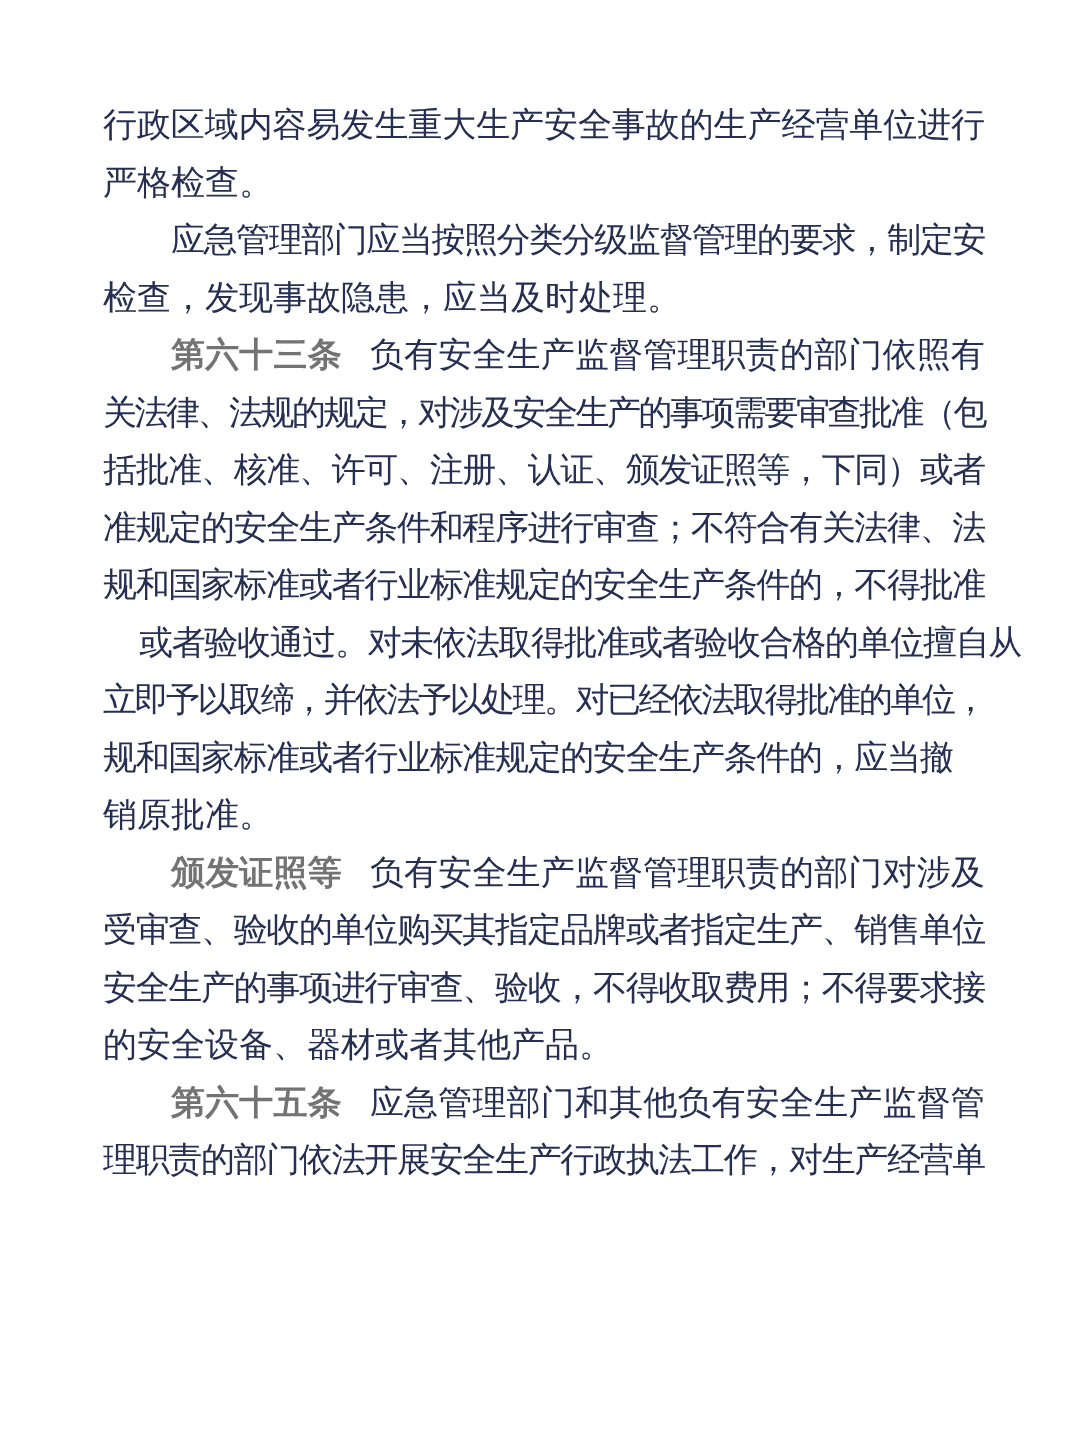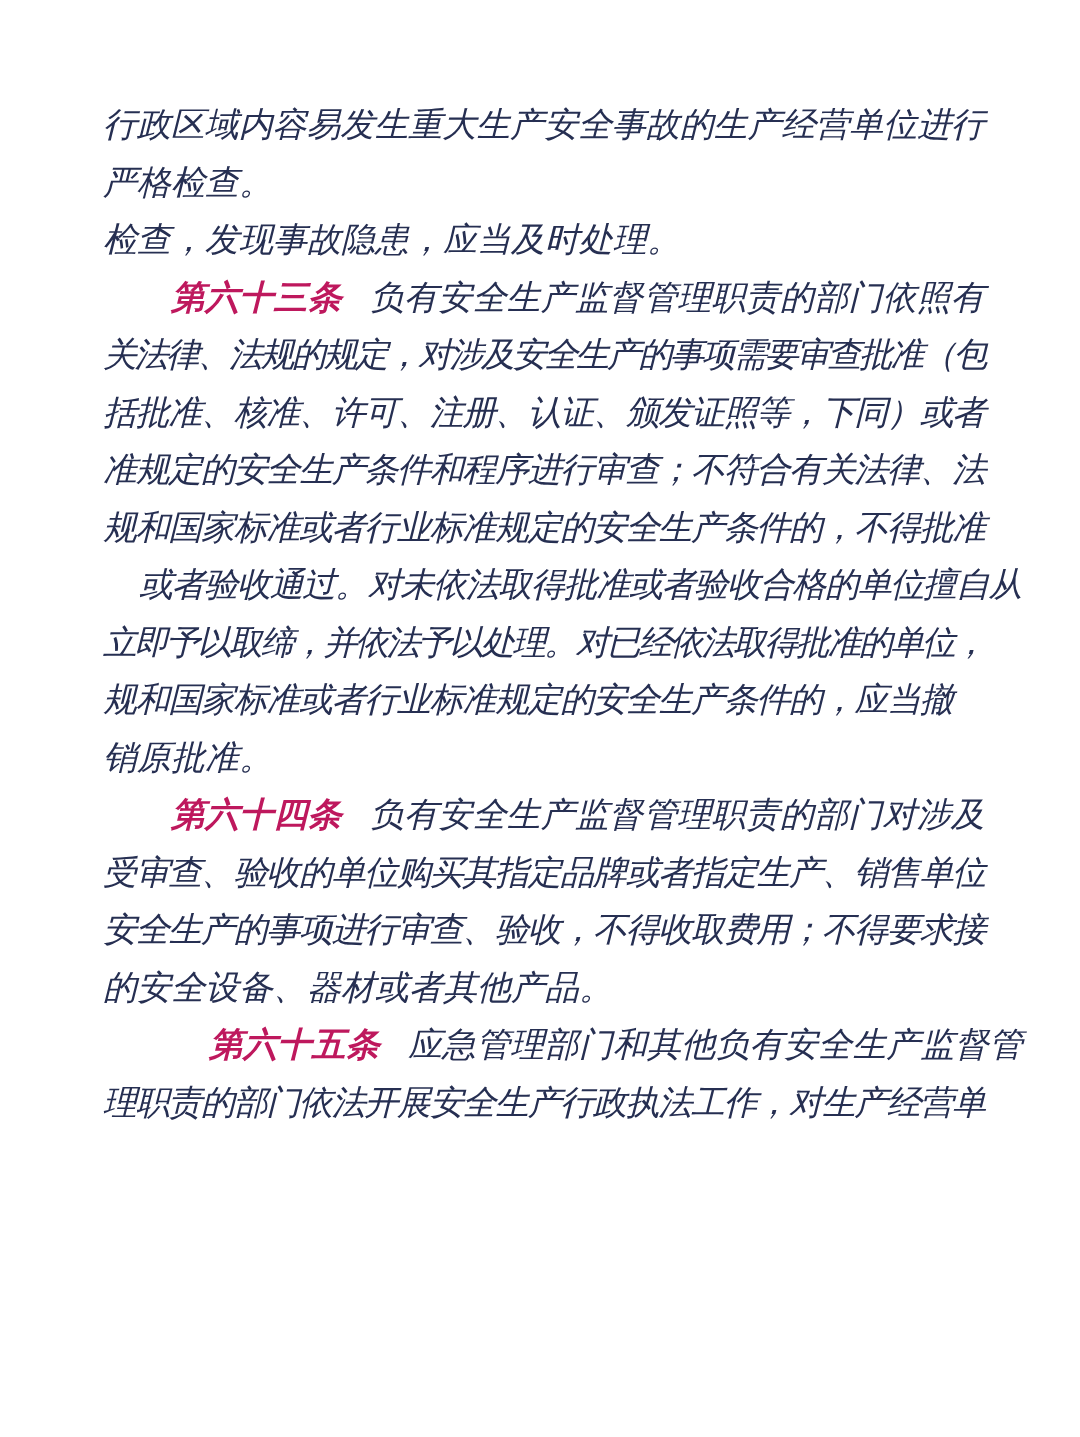--- a/index.html
+++ b/index.html
@@ -11,21 +11,20 @@
     width: 1080px;
     height: 1437px;
     overflow: hidden;
   }
   .page {
     box-sizing: border-box;
     width: 891px;
     height: 1437px;
     padding: 96px 95px 0 103px;
     background: #ffffff;
-    font-style: italic;
   }
   .text-block {
     width: 882px;
   }
   .textline {
     box-sizing: border-box;
     height: 57.5px;
     line-height: 57.5px;
     font-size: 34px;
     color: #262f52;
@@ -35,46 +34,47 @@
   }
   .textline.indent {
     padding-left: 68px;
   }
   .line-inner {
     display: inline-block;
     white-space: nowrap;
   }
   .art-num {
     font-weight: bold;
-    color: #be185d;
+    color: #737373;
     font-family: "Liberation Sans", "DejaVu Sans", sans-serif;
     text-align: center;
   }
   .art-gap {
     display: inline-block;
     width: 28px;
   }
 </style>
 </head>
 <body>
 
 <div class="page">
   <div class="text-block" id="lines-container">
       <div class="textline"><span class="line-inner" style="letter-spacing: -0.0769231px;"><span>行政区域内容易发生重大生产安全事故的生产经营单位进行</span></span></div>
       <div class="textline"><span class="line-inner"><span>严格检查。</span></span></div>
+      <div class="textline indent"><span class="line-inner" style="letter-spacing: -1.44px;"><span>应急管理部门应当按照分类分级监督管理的要求，制定安</span></span></div>
       <div class="textline"><span class="line-inner"><span>检查，发现事故隐患，应当及时处理。</span></span></div>
       <div class="textline indent"><span class="line-inner" style="letter-spacing: 0.173913px;"><b class="art-num">第六十三条</b><span class="art-gap"></span><span>负有安全生产监督管理职责的部门依照有</span></span></div>
       <div class="textline"><span class="line-inner" style="letter-spacing: -2.5px;"><span>关法律、法规的规定，对涉及安全生产的事项需要审查批准（包</span></span></div>
       <div class="textline"><span class="line-inner" style="letter-spacing: -1.33333px;"><span>括批准、核准、许可、注册、认证、颁发证照等，下同）或者</span></span></div>
       <div class="textline"><span class="line-inner" style="letter-spacing: -1.33333px;"><span>准规定的安全生产条件和程序进行审查；不符合有关法律、法</span></span></div>
       <div class="textline"><span class="line-inner" style="letter-spacing: -1.33333px; text-align: right;"><span>规和国家标准或者行业标准规定的安全生产条件的，不得批准</span></span></div>
       <div class="textline"><span class="line-inner" style="letter-spacing: -1.33333px; margin-left: 36px;"><span>或者验收通过。对未依法取得批准或者验收合格的单位擅自从</span></span></div>
       <div class="textline"><span class="line-inner" style="letter-spacing: -2.5px;"><span>立即予以取缔，并依法予以处理。对已经依法取得批准的单位，</span></span></div>
       <div class="textline"><span class="line-inner" style="letter-spacing: -1.33333px;"><span>规和国家标准或者行业标准规定的安全生产条件的，应当撤</span></span></div>
       <div class="textline"><span class="line-inner"><span>销原批准。</span></span></div>
-      <div class="textline indent"><span class="line-inner" style="letter-spacing: 0.173913px;"><b class="art-num">第六十四条</b><span class="art-gap"></span><span>负有安全生产监督管理职责的部门对涉及</span></span></div>
+      <div class="textline indent"><span class="line-inner" style="letter-spacing: 0.173913px;"><b class="art-num">颁发证照等</b><span class="art-gap"></span><span>负有安全生产监督管理职责的部门对涉及</span></span></div>
       <div class="textline"><span class="line-inner" style="letter-spacing: -1.33333px;"><span>受审查、验收的单位购买其指定品牌或者指定生产、销售单位</span></span></div>
       <div class="textline"><span class="line-inner" style="letter-spacing: -1.33333px;"><span>安全生产的事项进行审查、验收，不得收取费用；不得要求接</span></span></div>
       <div class="textline"><span class="line-inner"><span>的安全设备、器材或者其他产品。</span></span></div>
-      <div class="textline indent"><span class="line-inner" style="letter-spacing: 0.173913px; margin-left: 38px;"><b class="art-num">第六十五条</b><span class="art-gap"></span><span>应急管理部门和其他负有安全生产监督管</span></span></div>
+      <div class="textline indent"><span class="line-inner" style="letter-spacing: 0.173913px;"><b class="art-num">第六十五条</b><span class="art-gap"></span><span>应急管理部门和其他负有安全生产监督管</span></span></div>
       <div class="textline"><span class="line-inner" style="letter-spacing: -1.33333px; text-align: center;"><span>理职责的部门依法开展安全生产行政执法工作，对生产经营单</span></span></div>
     </div>
 </div>
 
 </body></html>

